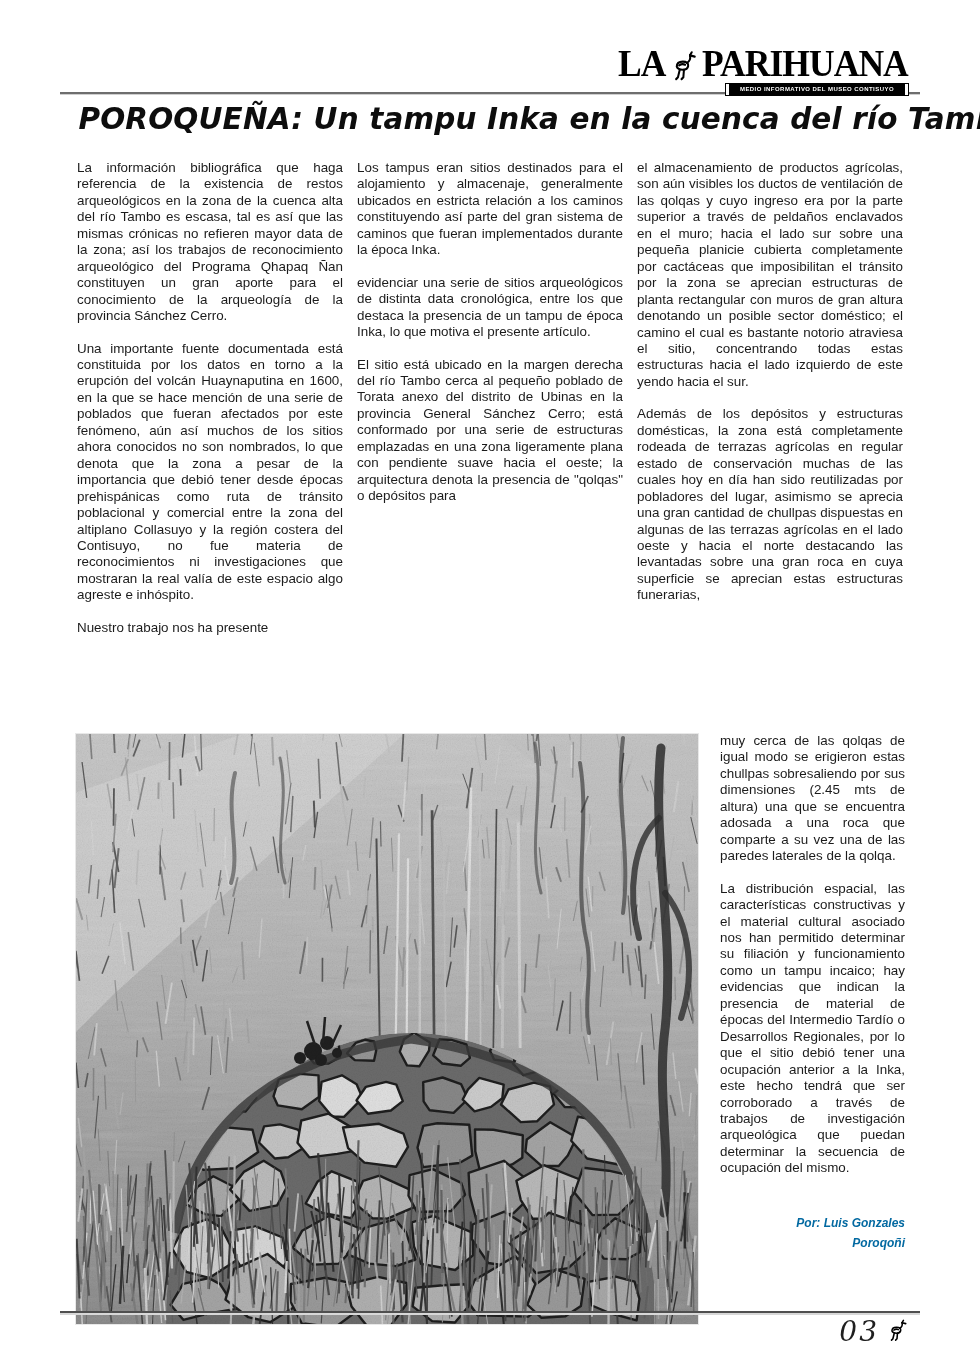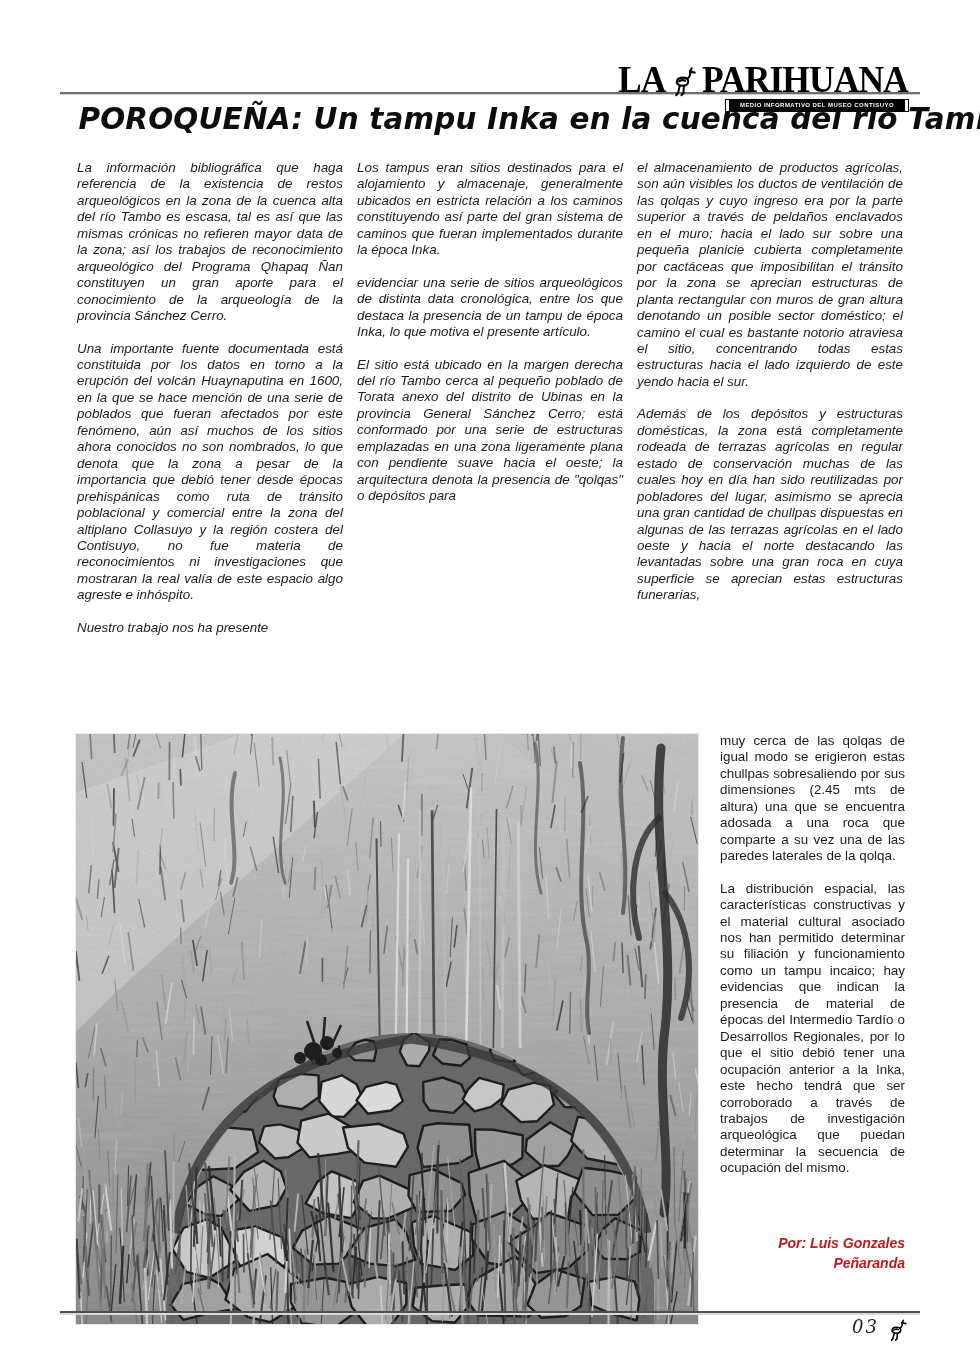--- a/index.html
+++ b/index.html
@@ -1,51 +1,51 @@
 <!DOCTYPE html>
 <html><head>
 <meta charset="utf-8">
 <style>
   html,body{margin:0;padding:0;background:#e9e9e9;}
   .page{position:relative;width:980px;height:1372px;background:#ffffff;overflow:hidden;
         font-family:"Liberation Sans",sans-serif;color:#1c1c1c;margin:0 auto;}
 
   
   .header-rule{position:absolute;left:60px;width:860px;top:92px;height:2px;background:#6e6e6e;box-shadow:0 1px 0 #cfcfcf;}
-  .masthead{position:absolute;top:64px;right:72px;text-align:right;z-index:3;}
+  .masthead{position:absolute;top:48px;right:72px;text-align:right;z-index:3;}
   .masthead-title{display:flex;align-items:flex-end;justify-content:flex-end;gap:3px;
         font-family:"Liberation Serif",serif;font-weight:700;font-size:37px;line-height:0.88;
         letter-spacing:-1px;color:#000;transform:scaleX(.96);transform-origin:right;}
   .masthead-bird{width:30px;height:34px;flex:0 0 auto;margin:0 1px -2px 1px;}
   .masthead-bar{margin-top:3px;margin-left:auto;width:170px;background:#000;color:#fbfbfb;
         font-size:6px;font-weight:700;letter-spacing:.45px;text-align:center;padding:2.5px 3px;
         border-left:3px solid #fff;border-right:3px solid #fff;outline:1px solid #000;}
 
   
   .article-title{position:absolute;top:101px;left:70px;width:840px;text-align:center;
         font-family:"DejaVu Sans",sans-serif;font-style:italic;font-weight:700;font-size:30px;
         letter-spacing:.2px;color:#0d0d0d;white-space:nowrap;transform:scaleX(.98);}
 
   
   .columns{position:absolute;top:160px;left:77px;width:826px;height:544px;display:grid;
-        grid-template-columns:1fr 1fr 1fr;column-gap:14px;overflow:hidden;font-style:italic;}
+        grid-template-columns:1fr 1fr 1fr;column-gap:14px;overflow:hidden;}
   .col p{margin:0 0 16px 0;font-size:13.4px;line-height:16.45px;text-align:justify;color:#1b1b1b;}
 
   
   .photo-row{position:absolute;top:733px;left:75px;width:830px;height:592px;display:flex;gap:21px;}
   .photo{width:624px;height:592px;flex:0 0 auto;background:#9a9a9a;overflow:hidden;}
   .photo svg{display:block;}
   .side-col{width:185px;display:flex;flex-direction:column;}
   .side-col p{margin:0 0 16px 0;font-size:13.4px;line-height:16.45px;text-align:justify;color:#1b1b1b;}
-  .byline{margin-top:40px;text-align:right;font-weight:700;font-style:italic;font-size:14px;line-height:20px;color:#b91c1c;}
+  .byline{margin-top:20px;text-align:right;font-weight:700;font-style:italic;font-size:12px;line-height:20px;color:#0369a1;}
 
   
   .footer-rule{position:absolute;left:60px;width:860px;top:1311px;height:2px;background:#4f4f4f;box-shadow:0 2px 0 #d8d8d8;}
   .footer{position:absolute;top:1318px;right:72px;display:flex;align-items:flex-start;gap:7px;}
-  .page-number{font-family:"DejaVu Serif",serif;font-style:italic;font-size:18px;line-height:1;color:#1f1f1f;letter-spacing:2px;}
+  .page-number{font-family:"DejaVu Serif",serif;font-style:italic;font-size:28px;line-height:1;color:#1f1f1f;letter-spacing:2px;}
   .footer-bird{width:22px;height:25px;}
 </style>
 </head>
 <body>
 
 <div class="page">
 
   <svg width="0" height="0" style="position:absolute" aria-hidden="true">
     <defs>
       <symbol id="bird-glyph" viewBox="0 0 24 26">
@@ -1016,21 +1016,21 @@
         <rect x="0" y="0" width="624" height="592" filter="url(#grainF)" opacity="0.22" style="mix-blend-mode:multiply"></rect>
         <rect x="0" y="0" width="624" height="592" fill="none" stroke="#e8e8e8" stroke-width="2"></rect>
       </svg>
     </div>
 
     <div class="side-col">
       <p>muy cerca de las qolqas de igual modo se erigieron estas chullpas sobresaliendo por sus dimensiones (2.45 mts de altura) una que se encuentra adosada a una roca que  comparte a su vez una de las paredes laterales de la qolqa.</p>
       <p>La distribución espacial, las características constructivas y el material cultural asociado nos han permitido determinar su filiación y funcionamiento como un tampu incaico; hay evidencias que indican la presencia de material de épocas del Intermedio Tardío o Desarrollos Regionales, por lo que el sitio debió tener una ocupación anterior a la Inka, este hecho tendrá que ser corroborado a través de trabajos de investigación arqueológica que puedan determinar la secuencia de ocupación del mismo.</p>
       <div class="byline">
         <div>Por: Luis Gonzales</div>
-        <div>Peñaranda</div>
+        <div>Poroqoñi</div>
       </div>
     </div>
   </div>
 
   <div class="footer-rule"></div>
   <div class="footer">
     <span class="page-number">03</span>
     <svg class="footer-bird">
         <use href="#bird-glyph"></use>
       </svg>

